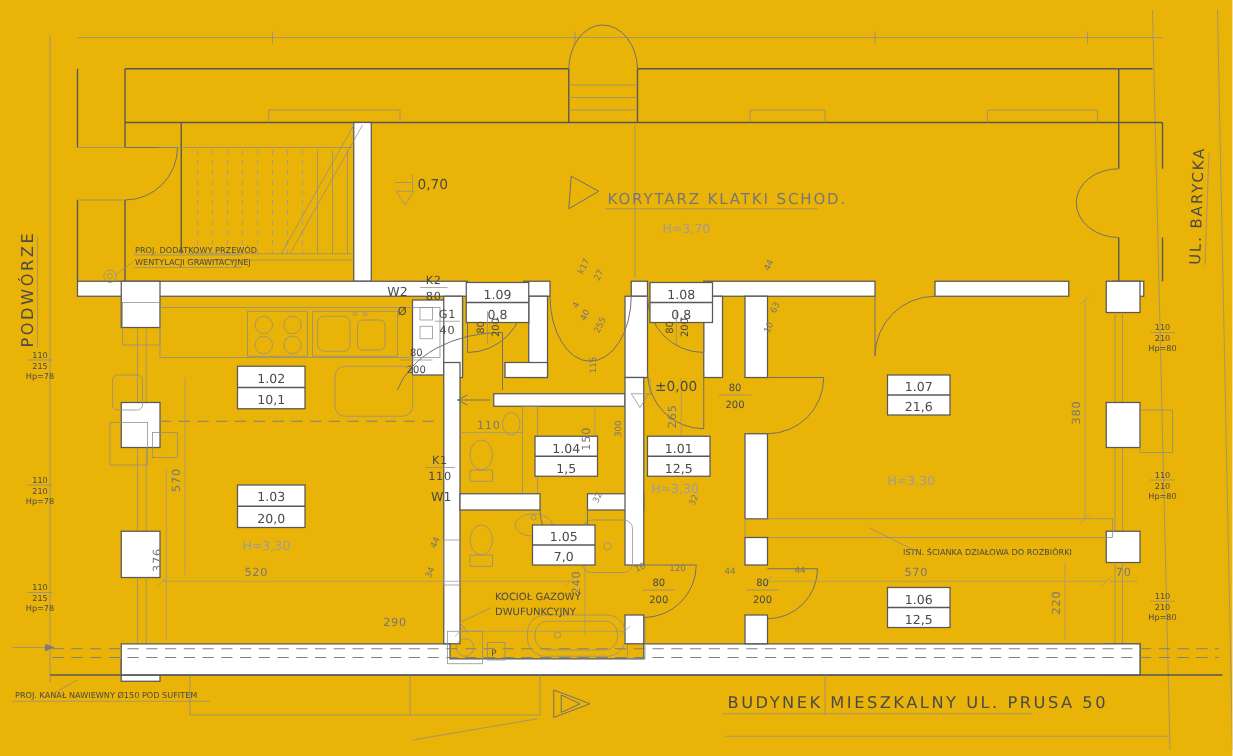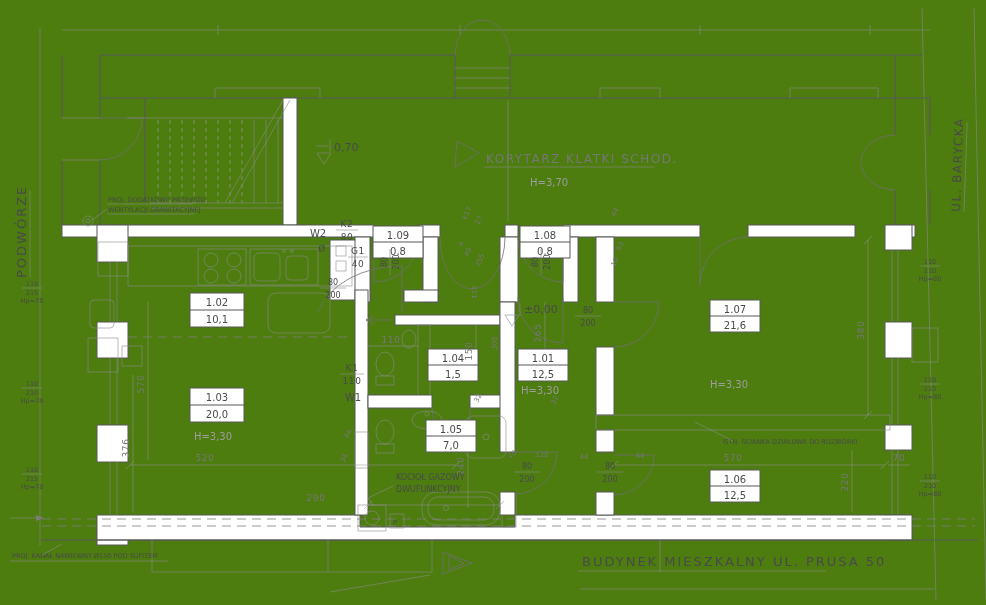--- a/index.html
+++ b/index.html
@@ -1,16 +1,16 @@
 <!DOCTYPE html>
 <html><head>
 <meta charset="utf-8">
 <style>
   html,body{margin:0;padding:0;background:#ffffff;}
-  .page{width:986px;height:605px;background:#4d7c0f;position:relative;overflow:hidden;}
+  .page{width:986px;height:605px;background:#eab308;position:relative;overflow:hidden;}
   svg{display:block;}
   
   .w   {stroke:#585858;fill:none;stroke-width:1.1;}
   .wf  {stroke:#585858;fill:#ffffff;stroke-width:1;}
   .tn  {stroke:#8c8c8c;fill:none;stroke-width:0.6;}
   .arc {stroke:#707070;fill:none;stroke-width:0.8;}
   .dash{stroke:#7f7f7f;fill:none;stroke-width:0.8;stroke-dasharray:9 6;}
   .rdash{stroke:#9a9a9a;fill:none;stroke-width:0.7;stroke-dasharray:4 4;}
   .dim {stroke:#949494;fill:none;stroke-width:0.55;}
   .hat {stroke:#6a6a6a;stroke-width:0.7;}

